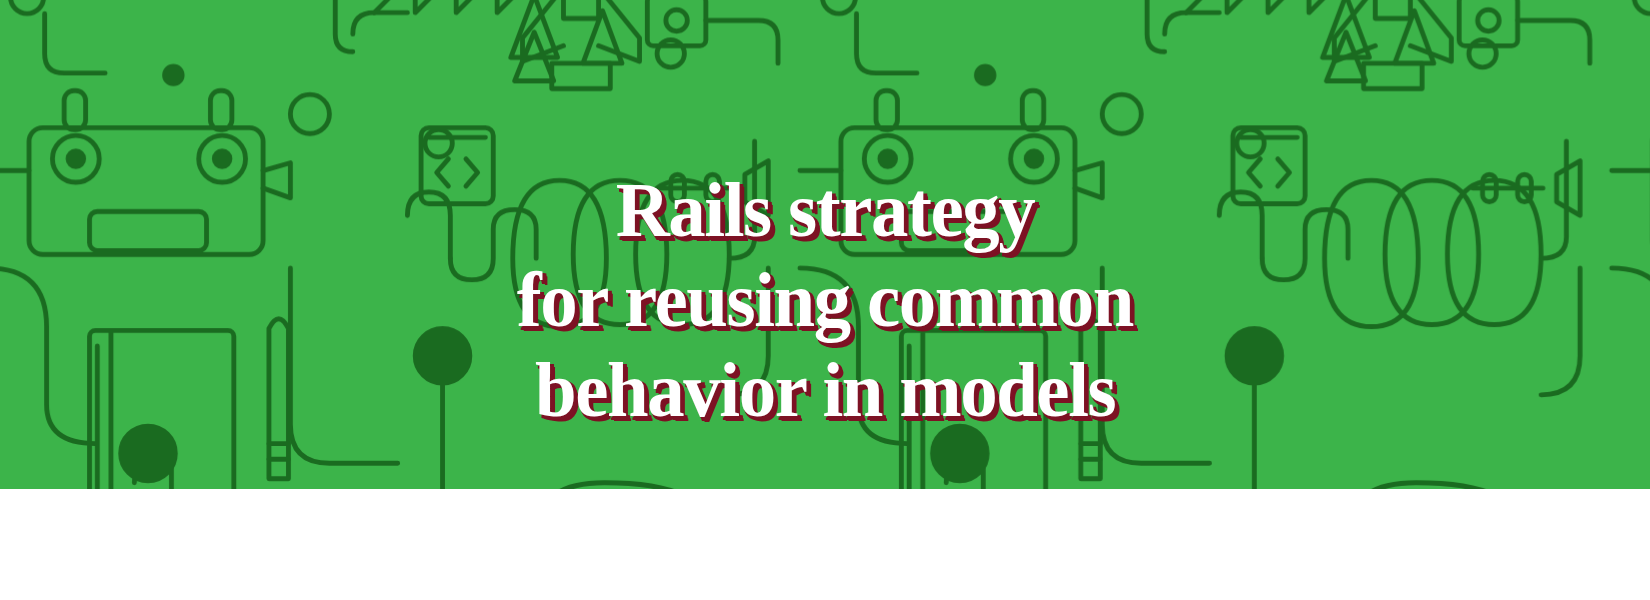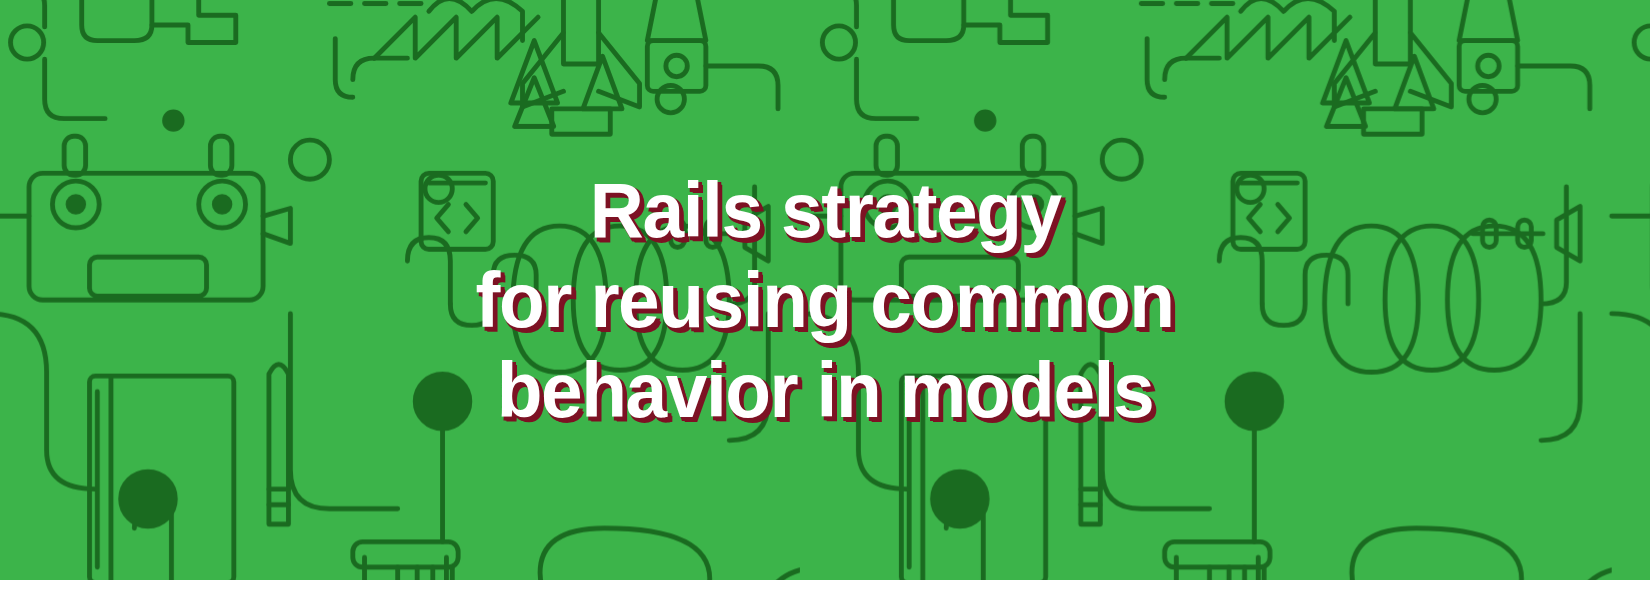--- a/index.html
+++ b/index.html
@@ -6,24 +6,24 @@
   html, body {
     margin: 0;
     padding: 0;
     background: #ffffff;
   }
   * { box-sizing: border-box; }
 
   .banner {
     position: relative;
     width: 1650px;
-    height: 580px;
+    height: 489px;
     overflow: hidden;
     background-color: #3cb44a;
-    font-family: Liberation Sans, sans-serif;
+    font-family: Liberation Serif, serif;
   }
 
   
   .pattern-layer {
     position: absolute;
     inset: 0;
     width: 100%;
     height: 100%;
     pointer-events: none;
   }

